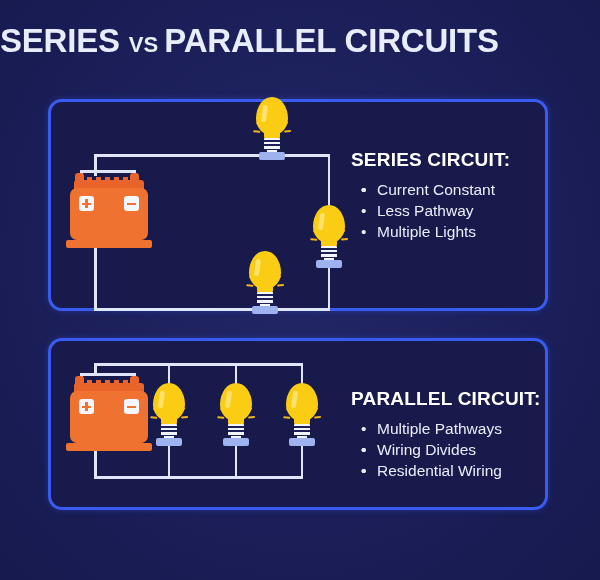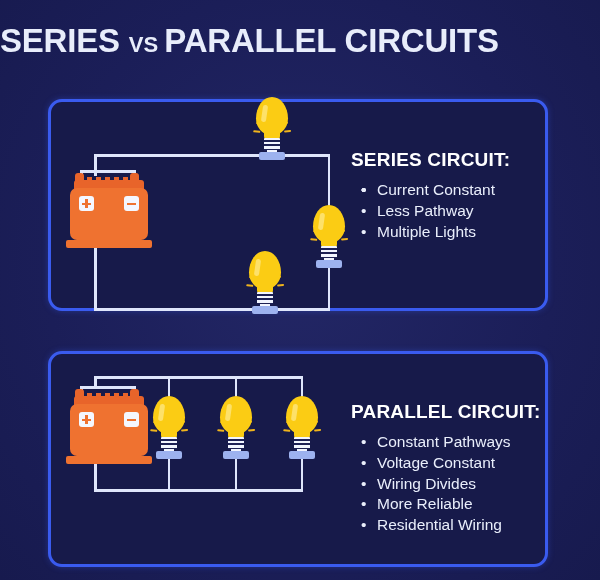--- a/index.html
+++ b/index.html
@@ -44,21 +44,21 @@
     position: absolute;
     left: 48px;
     width: 500px;
     border: 3px solid #3a5bef;
     border-radius: 14px;
     background: #171a4a;
     box-sizing: border-box;
     box-shadow: 0 0 6px rgba(58,91,239,0.35);
   }
   #panel-series { top: 99px; height: 212px; }
-  #panel-parallel { top: 351px; height: 216px; }
+  #panel-parallel { top: 338px; height: 172px; }
 
   .panel-inner {
     position: relative;
     width: 100%;
     height: 100%;
   }
 
   
   .info {
     position: absolute;
@@ -443,24 +443,24 @@
         <div class="bulb-neck"></div>
         <div class="bulb-shine"></div>
         <div class="bulb-screw"></div>
         <div class="bulb-tip"></div>
         <div class="bulb-socket"></div>
       </div>
 
       <div class="info" id="info-parallel">
         <h2>PARALLEL CIRCUIT:</h2>
         <ul class="bullets">
-          <li><span class="dot">•</span><span>Constant Pathways</span></li>
-          <li><span class="dot">•</span><span>Voltage Constant</span></li>
+          <li><span class="dot">•</span><span>Multiple Pathways</span></li>
+          <li><span class="dot">•</span></li>
           <li><span class="dot">•</span><span>Wiring Divides</span></li>
-          <li><span class="dot">•</span><span>More Reliable</span></li>
+          <li><span class="dot">•</span></li>
           <li><span class="dot">•</span><span>Residential Wiring</span></li>
         </ul>
       </div>
 
     </div>
   </div>
 
 </div>
 
 </body></html>

